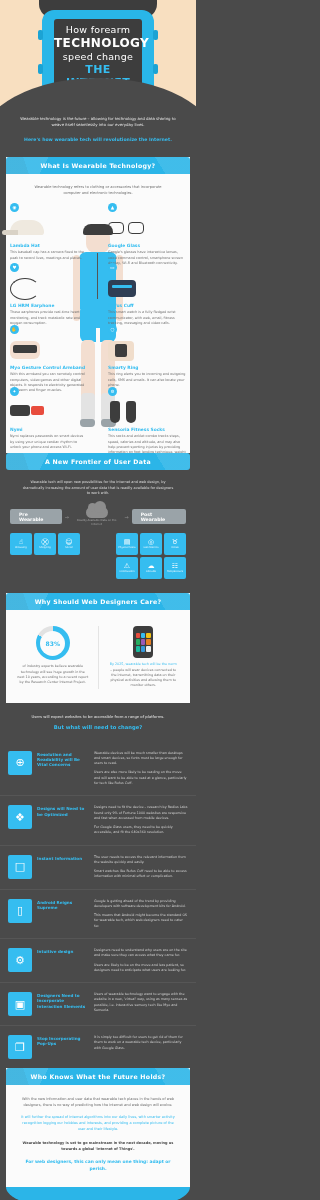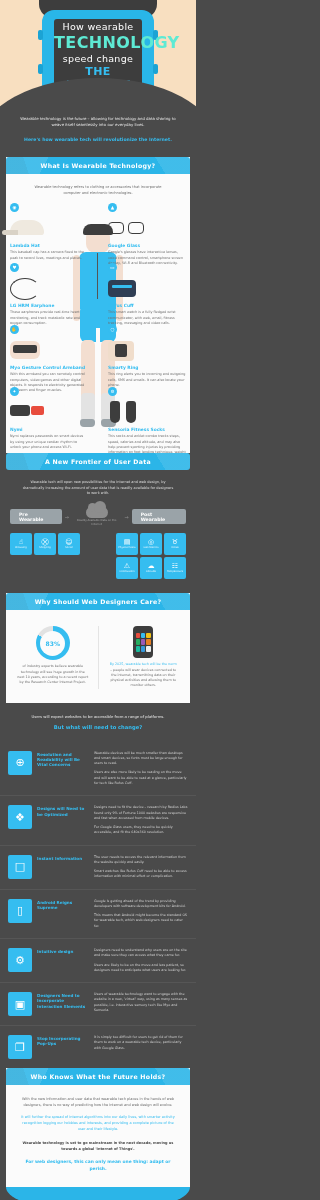--- a/index.html
+++ b/index.html
@@ -19,21 +19,21 @@
   .watch:before, .watch:after { content:""; position:absolute; width:5px; height:10px;
            background:#1ba3d4; border-radius:2px; left:-4px; }
   .watch:before { top:20px; } .watch:after { top:54px; }
   .lug-r1, .lug-r2 { position:absolute; width:5px; height:10px; background:#1ba3d4;
            border-radius:2px; right:-4px; }
   .lug-r1 { top:20px; } .lug-r2 { top:54px; }
   .screen { position:absolute; left:12px; top:9px; right:12px; bottom:9px;
             background:#3d3d3d; border-radius:3px; text-align:center;
             display:flex; flex-direction:column; justify-content:center; gap:1px; }
   .screen .l1 { color:#fff; font-size:9.5px; letter-spacing:.3px; }
-  .screen .l2 { color:#5eead4; font-size:16px; font-weight:bold; letter-spacing:.4px;text-align:center; }
+  .screen .l2 { color:#ffffff; font-size:12px; font-weight:bold; letter-spacing:.4px;text-align:center; }
   .screen .l3 { color:#fff; font-size:9.5px; letter-spacing:.3px; }
   .screen .l4 { color:#35bdf0; font-size:11px; font-weight:bold; letter-spacing:.4px; }
   .hero-curve { position:absolute; bottom:-34px; left:-20px; right:-20px; height:64px;
                 background:#4a4a4a; border-radius:50% 50% 0 0 / 100% 100% 0 0; }
 
   
   .intro { background:#4a4a4a; padding:8px 20px 14px; text-align:center; }
   .intro p { color:#e8e8e8; font-size:3.9px; line-height:1.65; }
   .intro .hl { color:#35bdf0; font-size:4.6px; font-weight:bold; margin-top:7px; }
 
@@ -204,21 +204,21 @@
 <body>
 
 <div class="page">
 
   <div class="hero">
     <div class="strap-top"></div>
     <div class="watch">
       <div class="lug-r1"></div>
       <div class="lug-r2"></div>
       <div class="screen">
-        <div class="l1">How wearable</div>
+        <div class="l1">How forearm</div>
         <div class="l2">TECHNOLOGY</div>
         <div class="l3">speed change</div>
         <div class="l4">THE INTERNET</div>
       </div>
     </div>
     <div class="hero-curve"></div>
   </div>
 
   <div class="intro">
     <p>Wearable technology is the future – allowing for technology and data sharing to weave itself seamlessly into our everyday lives.</p>

